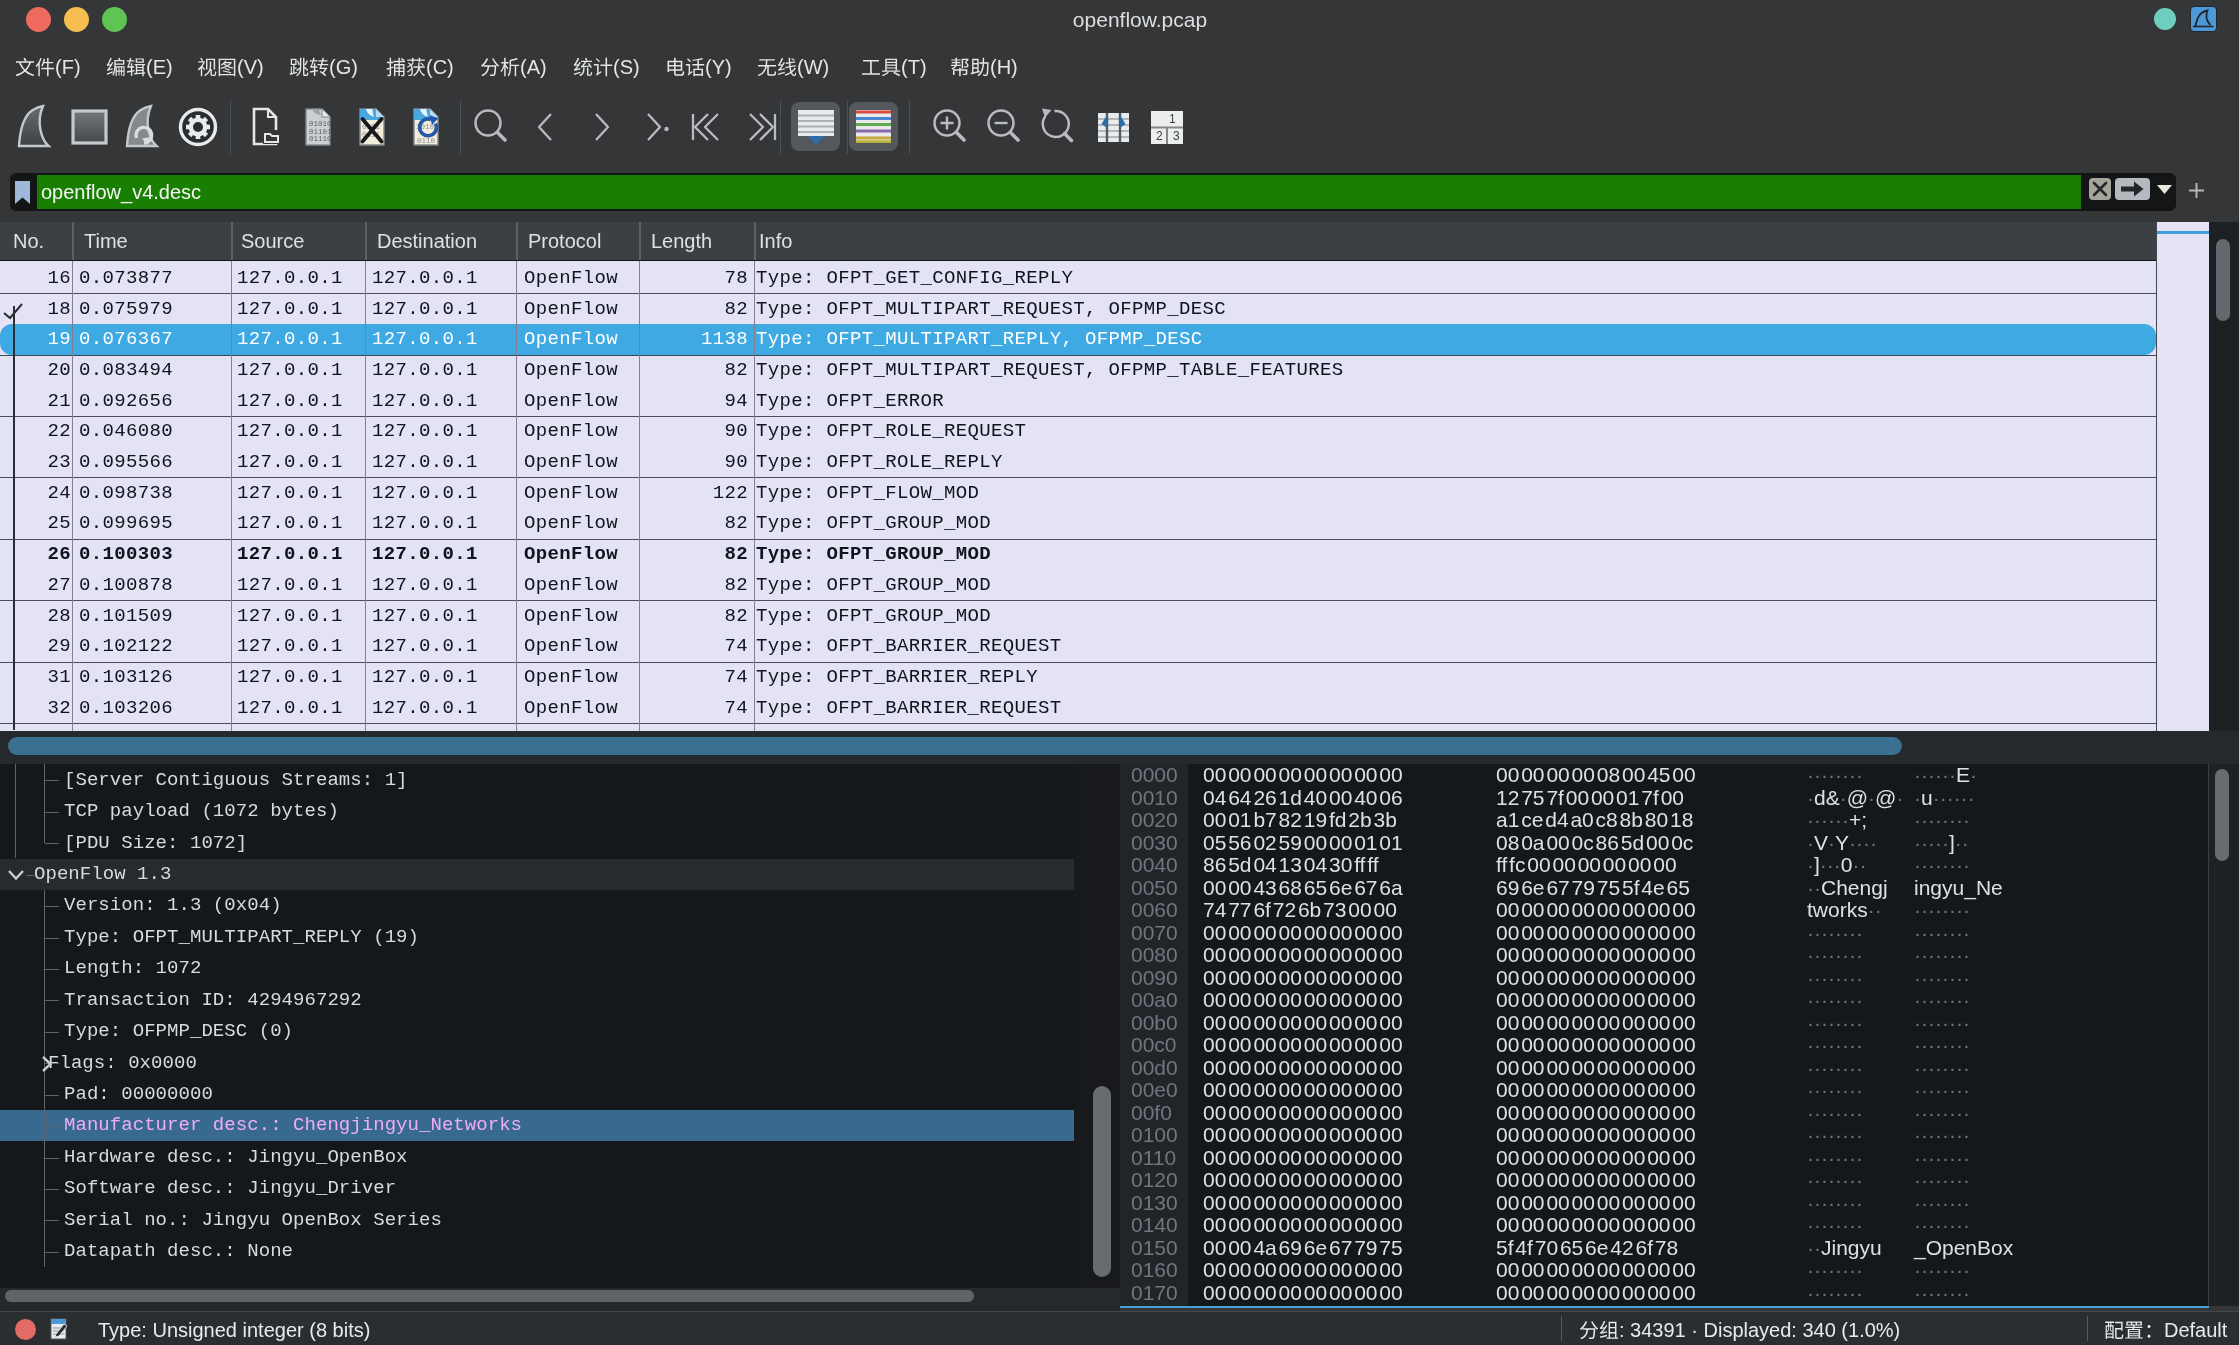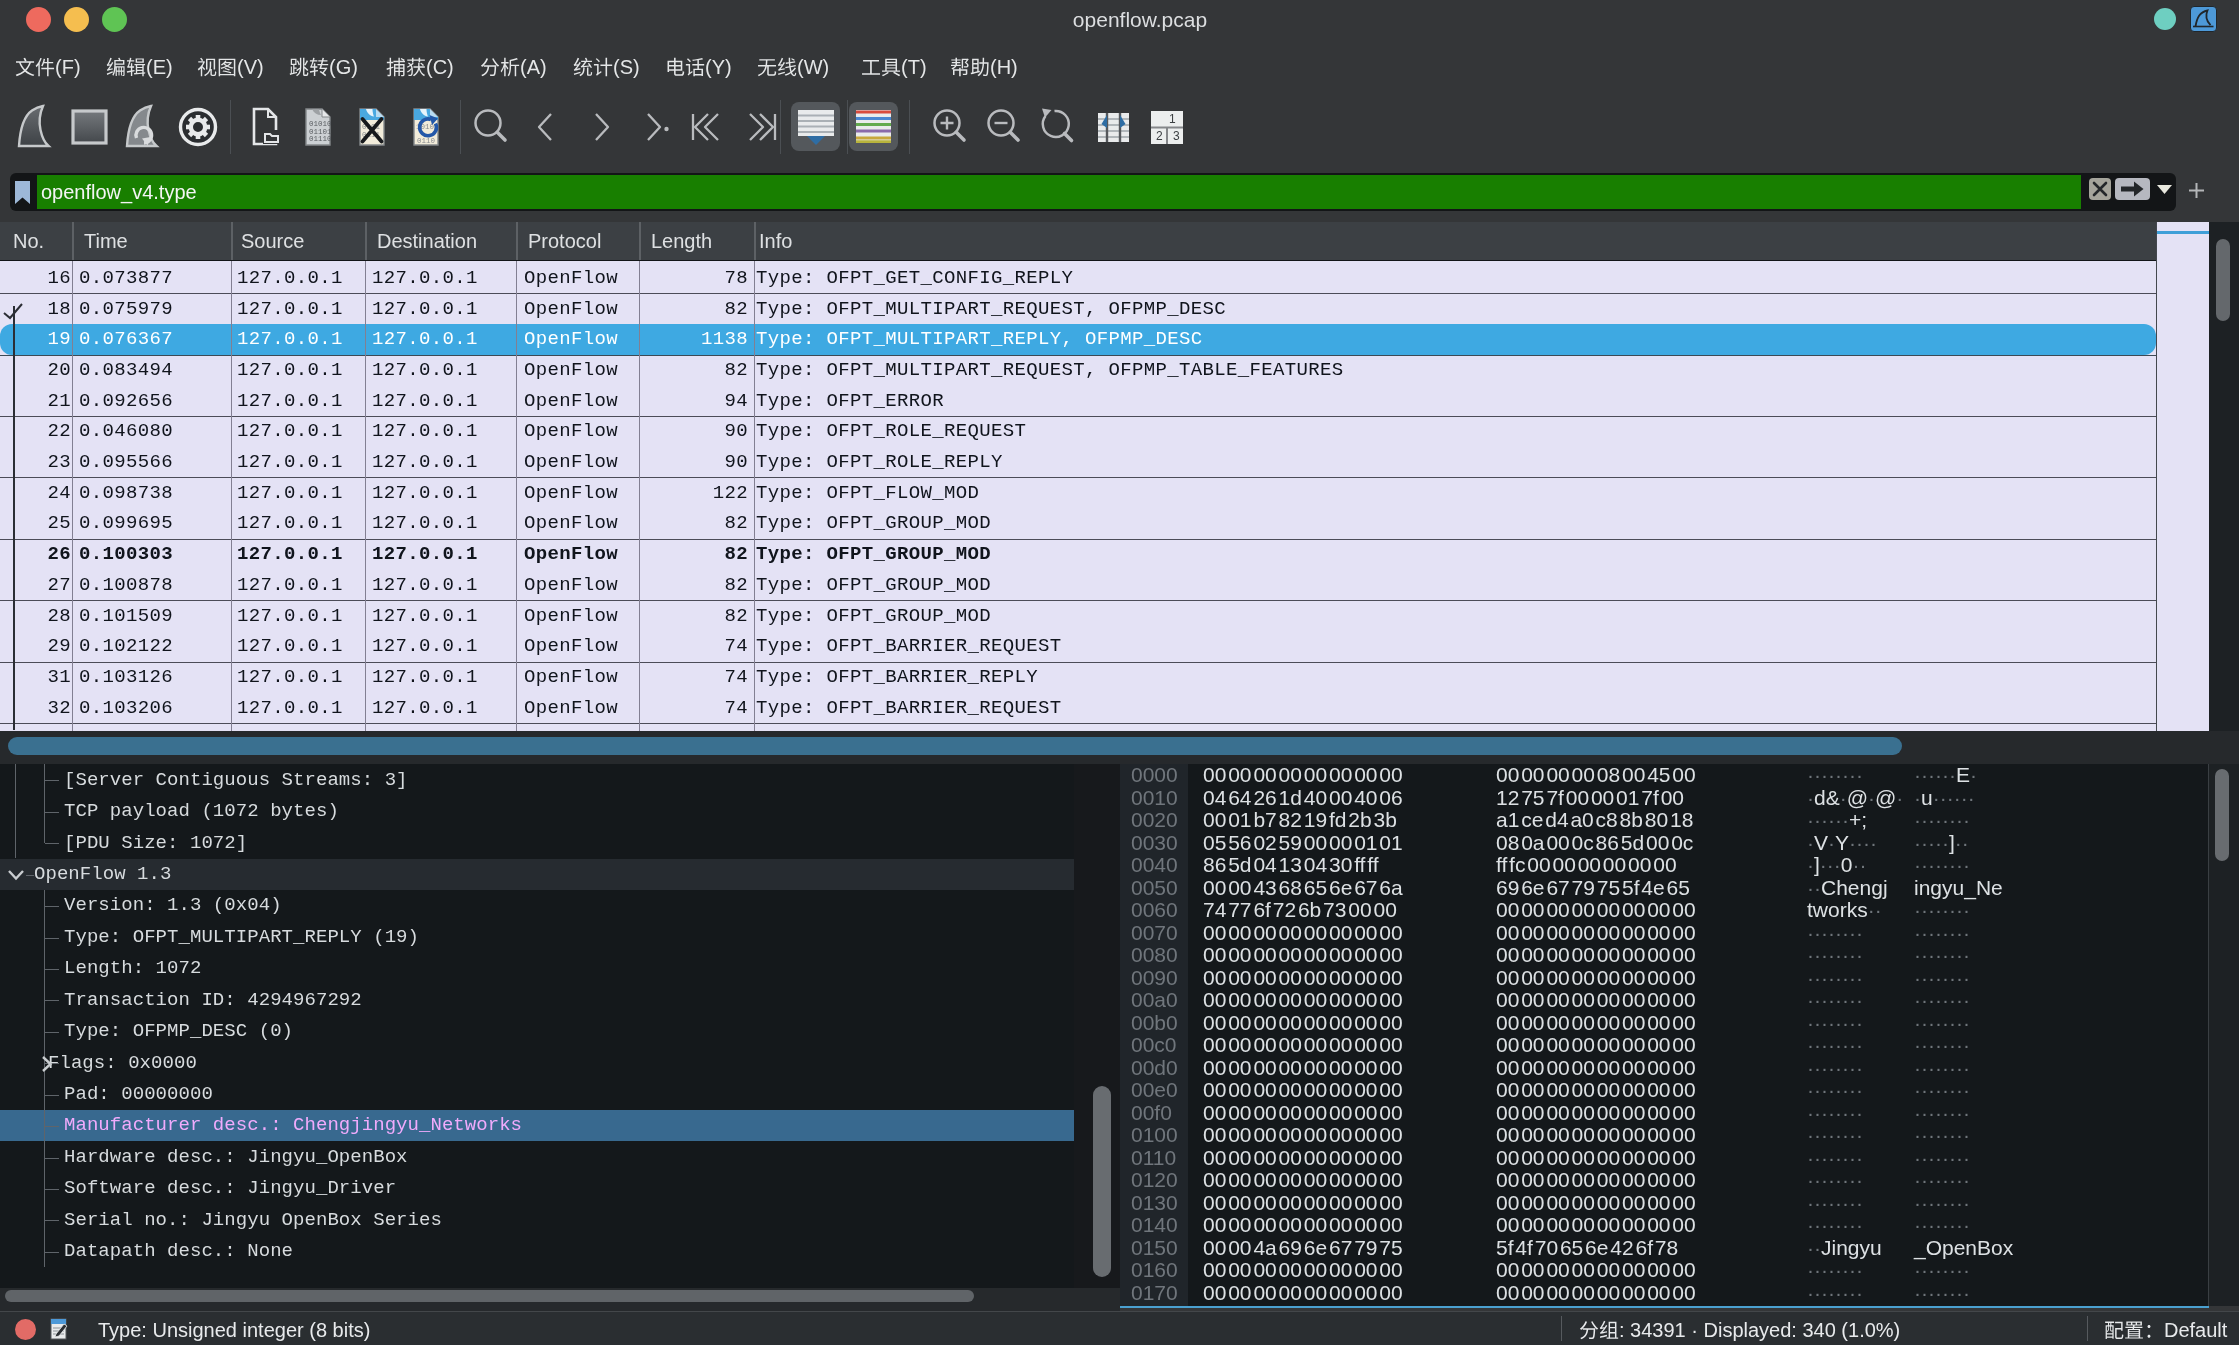--- a/index.html
+++ b/index.html
@@ -272,21 +272,21 @@
         <text x="24" y="19">1</text>
         <text x="11" y="36">2</text>
         <text x="28" y="36">3</text>
       </g>
     </svg>
 <div class="abs" style="left:10px;top:173px;width:2166px;height:38px;border-radius:6px;background:#131517"></div>
 <div class="abs" style="left:37px;top:175px;width:2044px;height:34px;background:#187f00"></div>
 <svg class="abs" style="left:14px;top:180px" width="17" height="25" viewBox="0 0 17 25">
       <path d="M1 1 L16 1 L16 24 L8.5 17.5 L1 24 Z" fill="#9db8d8"></path>
     </svg>
-<div class="abs" style="left:41px;top:181px;font-size:20px;color:#f4f5f5">openflow_v4.type</div>
+<div class="abs" style="left:41px;top:181px;font-size:20px;color:#f4f5f5">openflow_v4.desc</div>
 <svg class="abs" style="left:2088px;top:177px" width="24" height="24" viewBox="0 0 24 24">
 <rect x="1" y="1" width="22" height="22" rx="4" fill="#a5a49b"></rect>
 <path d="M6 6 L18 18 M18 6 L6 18" stroke="#24272a" stroke-width="2.6" stroke-linecap="round"></path>
     </svg>
 <svg class="abs" style="left:2114px;top:177px" width="37" height="24" viewBox="0 0 37 24">
 <rect x="1" y="1" width="35" height="22" rx="4" fill="#b6b8c0"></rect>
 <path d="M7 12 L23 12" stroke="#24272a" stroke-width="5"></path>
       <path d="M20 4.5 L29.5 12 L20 19.5 Z" fill="#24272a"></path>
     </svg>
 <svg class="abs" style="left:2156px;top:184px" width="17" height="11" viewBox="0 0 17 11">
@@ -466,21 +466,21 @@
 <div class="abs" style="left:2156px;top:222px;width:1px;height:509px;background:#44484e"></div>
 <div class="abs" style="left:2157px;top:222px;width:52px;height:509px;background:#e4e2f5"></div>
 <div class="abs" style="left:2157px;top:231px;width:52px;height:3px;background:#3e9fd8"></div>
 <div class="abs" style="left:2209px;top:222px;width:30px;height:509px;background:#1d2124"></div>
 <div class="abs" style="left:2216px;top:239px;width:14px;height:82px;border-radius:7px;background:#64686c"></div>
 <div class="abs" style="left:0;top:731px;width:2239px;height:33px;background:#26292c"></div>
 <div class="abs" style="left:8px;top:737px;width:1894px;height:18px;border-radius:9px;background:#3a7090"></div>
 <div class="abs" style="left:0;top:764px;width:1074px;height:524px;background:#14181b"></div>
 <div class="hl" style="top:858.9px;height:31px;background:#262b30"></div>
 <div class="hl" style="top:1110.3px;height:31px;background:#38698f"></div>
-<div class="trow mono" style="left:64px;top:764.6px;height:31.43px;line-height:31.43px;font-size:19px;letter-spacing:.05px;color:#d7dbde">[Server Contiguous Streams: 3]</div>
+<div class="trow mono" style="left:64px;top:764.6px;height:31.43px;line-height:31.43px;font-size:19px;letter-spacing:.05px;color:#d7dbde">[Server Contiguous Streams: 1]</div>
 <div class="trow mono" style="left:64px;top:796.0px;height:31.43px;line-height:31.43px;font-size:19px;letter-spacing:.05px;color:#d7dbde">TCP payload (1072 bytes)</div>
 <div class="trow mono" style="left:64px;top:827.5px;height:31.43px;line-height:31.43px;font-size:19px;letter-spacing:.05px;color:#d7dbde">[PDU Size: 1072]</div>
 <div class="trow mono" style="left:34px;top:858.9px;height:31.43px;line-height:31.43px;font-size:19px;letter-spacing:.05px;color:#d7dbde">OpenFlow 1.3</div>
 <div class="trow mono" style="left:64px;top:890.3px;height:31.43px;line-height:31.43px;font-size:19px;letter-spacing:.05px;color:#d7dbde">Version: 1.3 (0x04)</div>
 <div class="trow mono" style="left:64px;top:921.8px;height:31.43px;line-height:31.43px;font-size:19px;letter-spacing:.05px;color:#d7dbde">Type: OFPT_MULTIPART_REPLY (19)</div>
 <div class="trow mono" style="left:64px;top:953.2px;height:31.43px;line-height:31.43px;font-size:19px;letter-spacing:.05px;color:#d7dbde">Length: 1072</div>
 <div class="trow mono" style="left:64px;top:984.6px;height:31.43px;line-height:31.43px;font-size:19px;letter-spacing:.05px;color:#d7dbde">Transaction ID: 4294967292</div>
 <div class="trow mono" style="left:64px;top:1016.0px;height:31.43px;line-height:31.43px;font-size:19px;letter-spacing:.05px;color:#d7dbde">Type: OFPMP_DESC (0)</div>
 <div class="trow mono" style="left:48px;top:1047.5px;height:31.43px;line-height:31.43px;font-size:19px;letter-spacing:.05px;color:#d7dbde">Flags: 0x0000</div>
 <div class="trow mono" style="left:64px;top:1078.9px;height:31.43px;line-height:31.43px;font-size:19px;letter-spacing:.05px;color:#d7dbde">Pad: 00000000</div>

